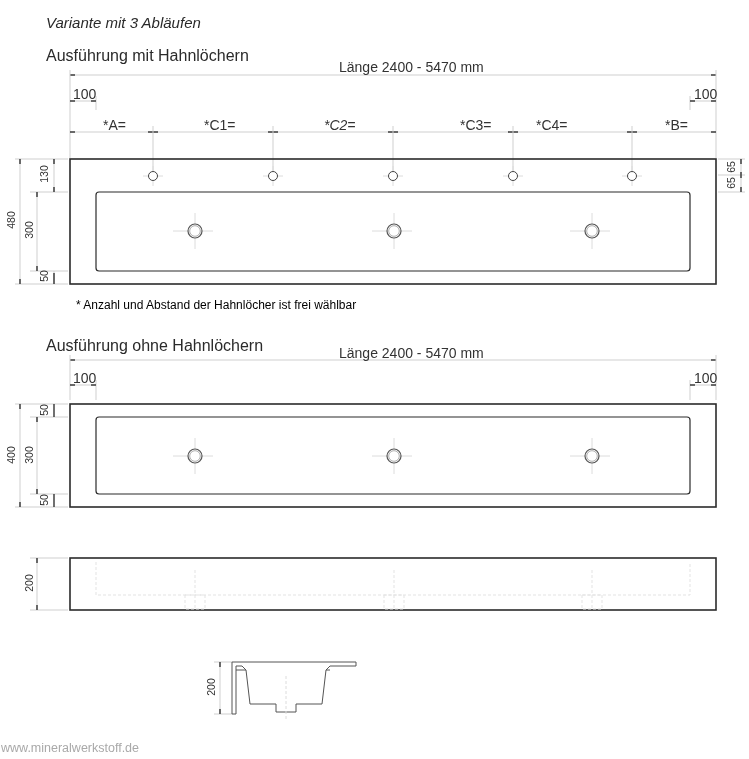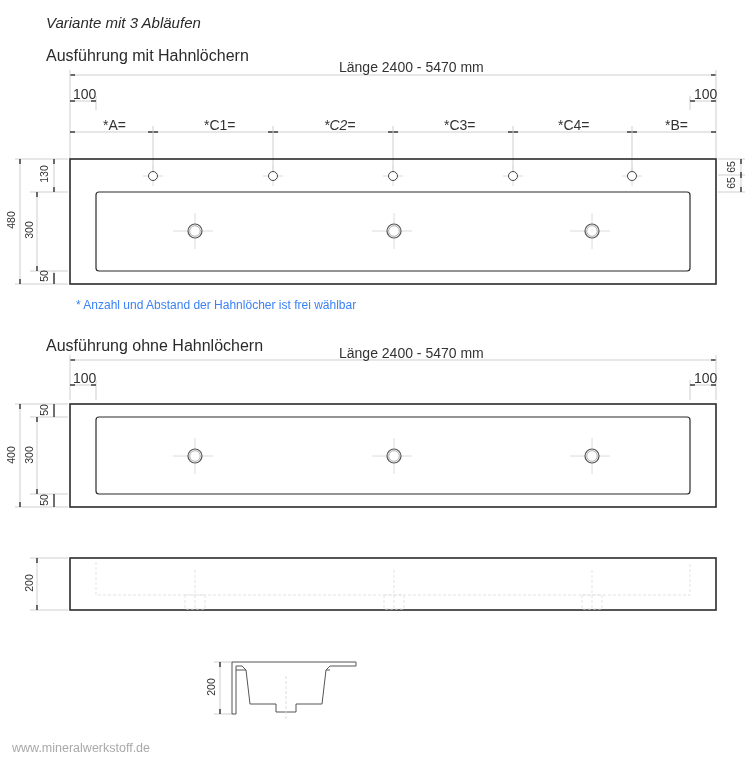--- a/index.html
+++ b/index.html
@@ -2,22 +2,22 @@
 <html><head>
   <meta charset="utf-8">
   <style>
     html, body { margin: 0; padding: 0; background: #ffffff; }
     body { width: 749px; height: 759px; position: relative; overflow: hidden;
            font-family: "Liberation Sans", sans-serif; color: #222; }
     .abs { position: absolute; white-space: nowrap; }
     .title { left: 46px; top: 14px; font-size: 15px; color: #2a2a2a; font-style: italic; }
     .sub { font-size: 16px; color: #2a2a2a; }
     .dim { font-size: 14px; color: #333; }
-    .note { font-size: 12px; color: #3b82f6; }
-    .watermark { left: 12px; top: 741px; font-size: 12.5px; color: #a9a9a9; }
+    .note { font-size: 12px; color: #000000; }
+    .watermark { left: 1px; top: 741px; font-size: 12.5px; color: #a9a9a9; }
     .vtext { transform-origin: center center; transform: rotate(-90deg); font-size: 10.5px; color: #333; }
     svg { position: absolute; left: 0; top: 0; }
     .dl { stroke: #cfcfcf; stroke-width: 1; fill: none; }
     .ol { stroke: #2b2b2b; stroke-width: 1.6; fill: none; }
     .il { stroke: #2b2b2b; stroke-width: 1.2; fill: none; }
     .cl { stroke: #dcdcdc; stroke-width: 1; fill: none; }
     .hid { stroke: #e3e3e3; stroke-width: 1; fill: none; stroke-dasharray: 3 2; }
     .tick { stroke: #333; stroke-width: 1.4; }
   </style>
 </head>
@@ -221,22 +221,22 @@
 <div class="abs title">Variante mit 3 Abläufen</div>
 
 <div class="abs sub" style="left:46px; top:47px;">Ausführung mit Hahnlöchern</div>
 <div class="abs dim" style="left:339px; top:59px;">Länge 2400 - 5470 mm</div>
 <div class="abs dim" style="left:73px; top:86px;">100</div>
 <div class="abs dim" style="left:694px; top:86px;">100</div>
 
 <div class="abs dim" style="left:103px; top:117px;">*A=</div>
 <div class="abs dim" style="left:204px; top:117px;">*C1=</div>
 <div class="abs dim" style="left:324px; top:117px;font-style:italic;">*C2=</div>
-<div class="abs dim" style="left:444px; top:117px;">*C3=</div>
-<div class="abs dim" style="left:558px; top:117px;">*C4=</div>
+<div class="abs dim" style="left:460px; top:117px;">*C3=</div>
+<div class="abs dim" style="left:536px; top:117px;">*C4=</div>
 <div class="abs dim" style="left:665px; top:117px;">*B=</div>
 
 <div class="abs vtext" style="left:-1px; top:214px; width:24px; text-align:center;">480</div>
 <div class="abs vtext" style="left:32px; top:168px; width:24px; text-align:center;">130</div>
 <div class="abs vtext" style="left:17px; top:224px; width:24px; text-align:center;">300</div>
 <div class="abs vtext" style="left:32px; top:270px; width:24px; text-align:center;">50</div>
 <div class="abs vtext" style="left:722px; top:161px; width:18px; text-align:center;">65</div>
 <div class="abs vtext" style="left:722px; top:177px; width:18px; text-align:center;">65</div>
 
 <div class="abs note" style="left:76px; top:298px;">* Anzahl und Abstand der Hahnlöcher ist frei wählbar</div>

